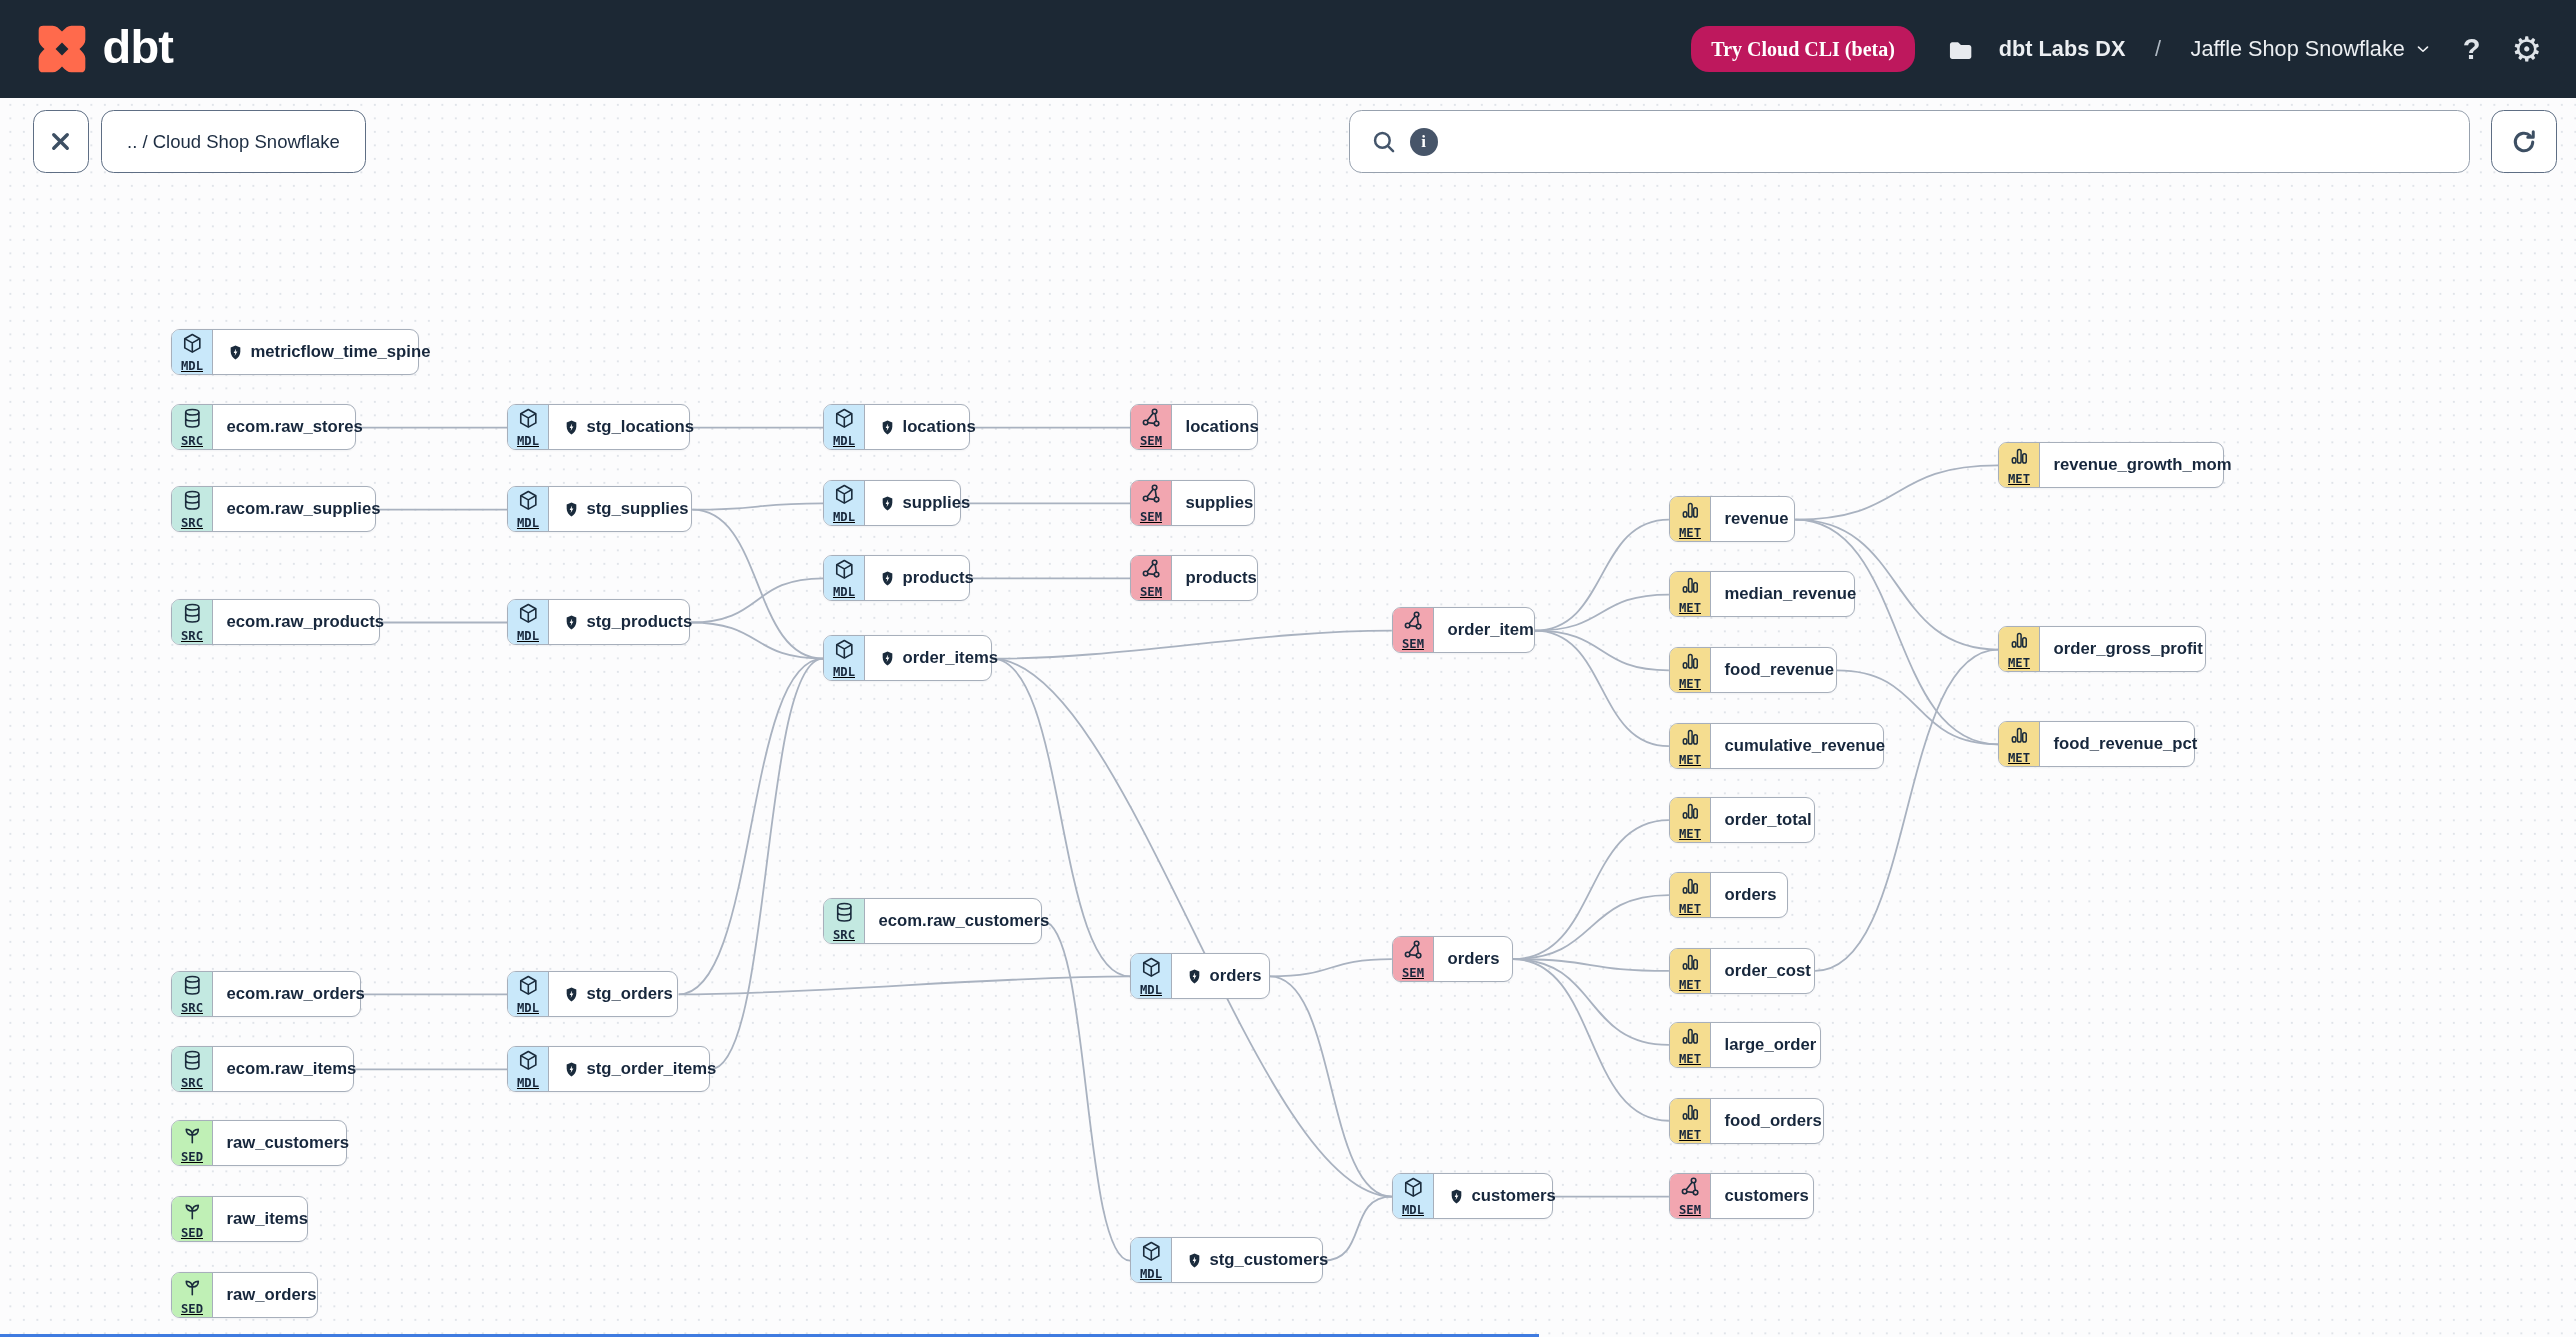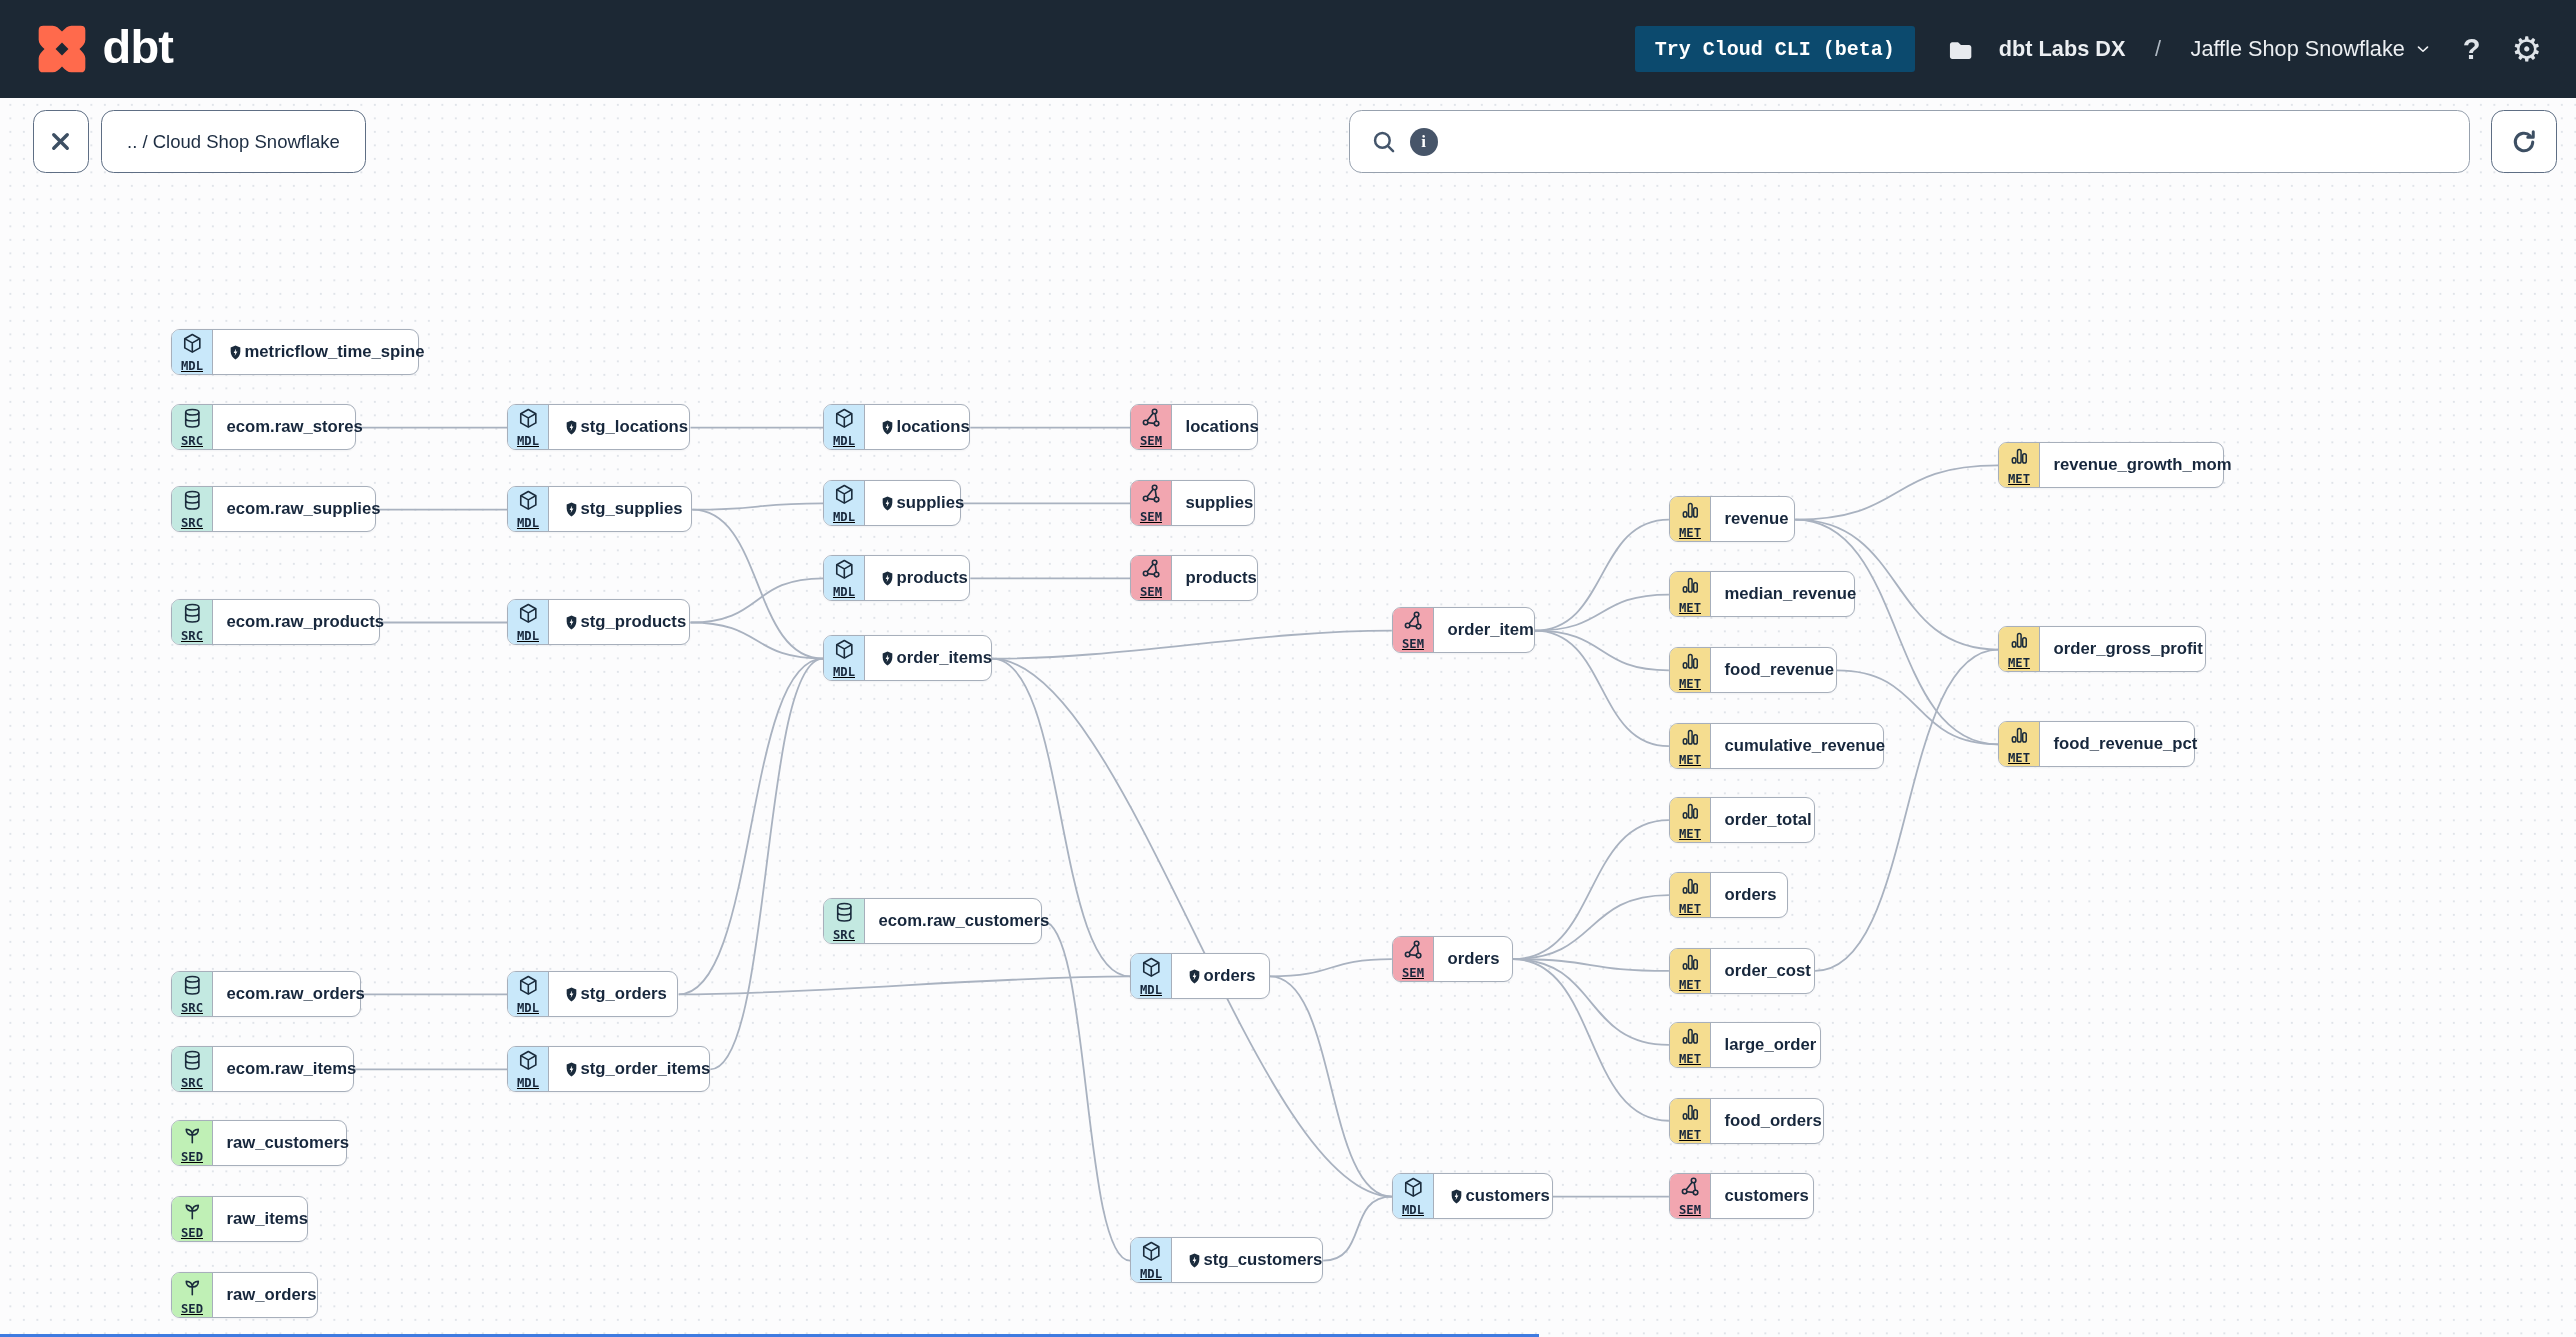--- a/index.html
+++ b/index.html
@@ -25,40 +25,40 @@
     width:40px;flex:0 0 40px;border-right:1.4px solid #a7afbb;
     border-radius:7.2px 0 0 7.2px;display:flex;flex-direction:column;
     align-items:center;justify-content:space-between;text-decoration:underline;
   }
   .node-icon svg{width:22.6px;height:22.6px;display:block;margin-top:1.8px;}
   .node-type{
     font-family:"DejaVu Sans Mono","Liberation Mono",monospace;
     font-size:12.2px;font-weight:700;color:#17273c;line-height:1;margin:0.9px 0 1.8px;
   }
   .node-label{
-    display:flex;align-items:center;gap:1px;padding:0 16.2px 0 13.5px;
+    display:flex;align-items:center;gap:7px;padding:0 16.2px 0 13.5px;
     font-size:16.7px;font-weight:700;color:#17273c;white-space:nowrap;
   }
   .node-label .shield svg{width:17px;height:17px;display:block;}
   
   #header{
     position:absolute;top:0;left:0;width:100%;height:98px;background:#1c2834;
     display:flex;align-items:center;padding:0 34px;box-sizing:border-box;z-index:10;
   }
   .logo{display:flex;align-items:center;gap:12.6px;margin-right:63px;cursor:pointer;}
   .logo svg{width:56px;height:56px;}
   .logo-text{color:#fff;font-size:47px;font-weight:700;letter-spacing:-0.9px;line-height:1;padding-bottom:5.4px;}
   #main-nav{display:flex;align-items:center;gap:52px;}
   .nav-item{color:#eceff2;font-size:21.7px;font-weight:700;display:flex;align-items:center;gap:7.2px;cursor:pointer;}
   .nav-item svg{width:18px;height:18px;}
   #header-right{margin-left:auto;display:flex;align-items:center;gap:31px;}
   .cta-btn{
-    background:#0c4a6e;color:#fff;font-size:20px;font-weight:700;
-    font-family:Liberation Mono, monospace;
-    border:none;border-radius:3px;padding:11.7px 20px;cursor:pointer;white-space:nowrap;
+    background:#be185d;color:#fff;font-size:20px;font-weight:700;
+    font-family:Liberation Serif, serif;
+    border:none;border-radius:18px;padding:11.7px 20px;cursor:pointer;white-space:nowrap;
   }
   .project-crumb{display:flex;align-items:center;gap:26px;color:#eceff2;font-size:21.7px;}
   .project-crumb .acct{font-weight:700;}
   .project-crumb .sep{color:#aeb8c2;padding:0 3.6px;}
   .project-crumb svg{display:block;}
   .proj-select{display:flex;align-items:center;gap:9px;cursor:pointer;}
   .icon-btn{color:#dfe4e9;cursor:pointer;display:flex;align-items:center;justify-content:center;}
   .help-btn{font-size:29px;font-weight:700;}
   .gear-btn{font-size:34px;line-height:1;}
   

